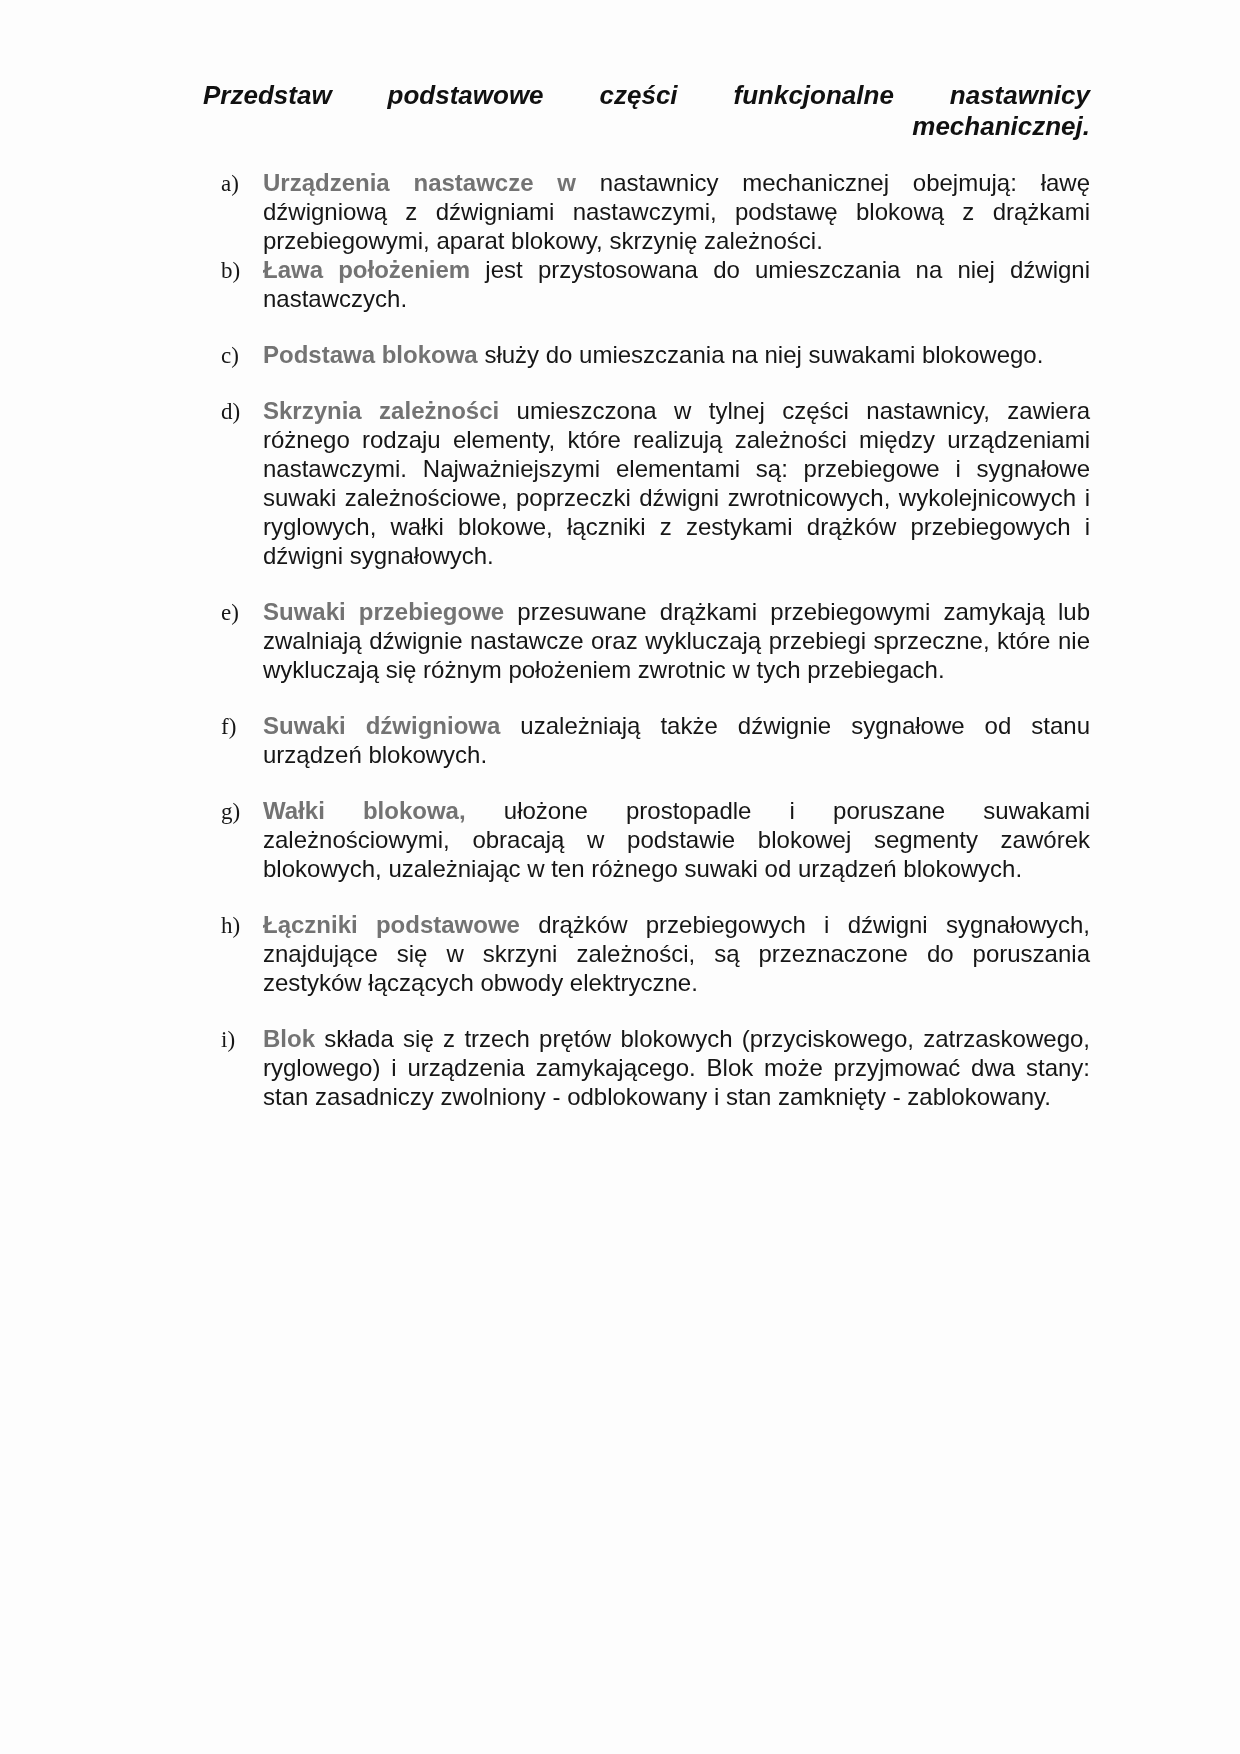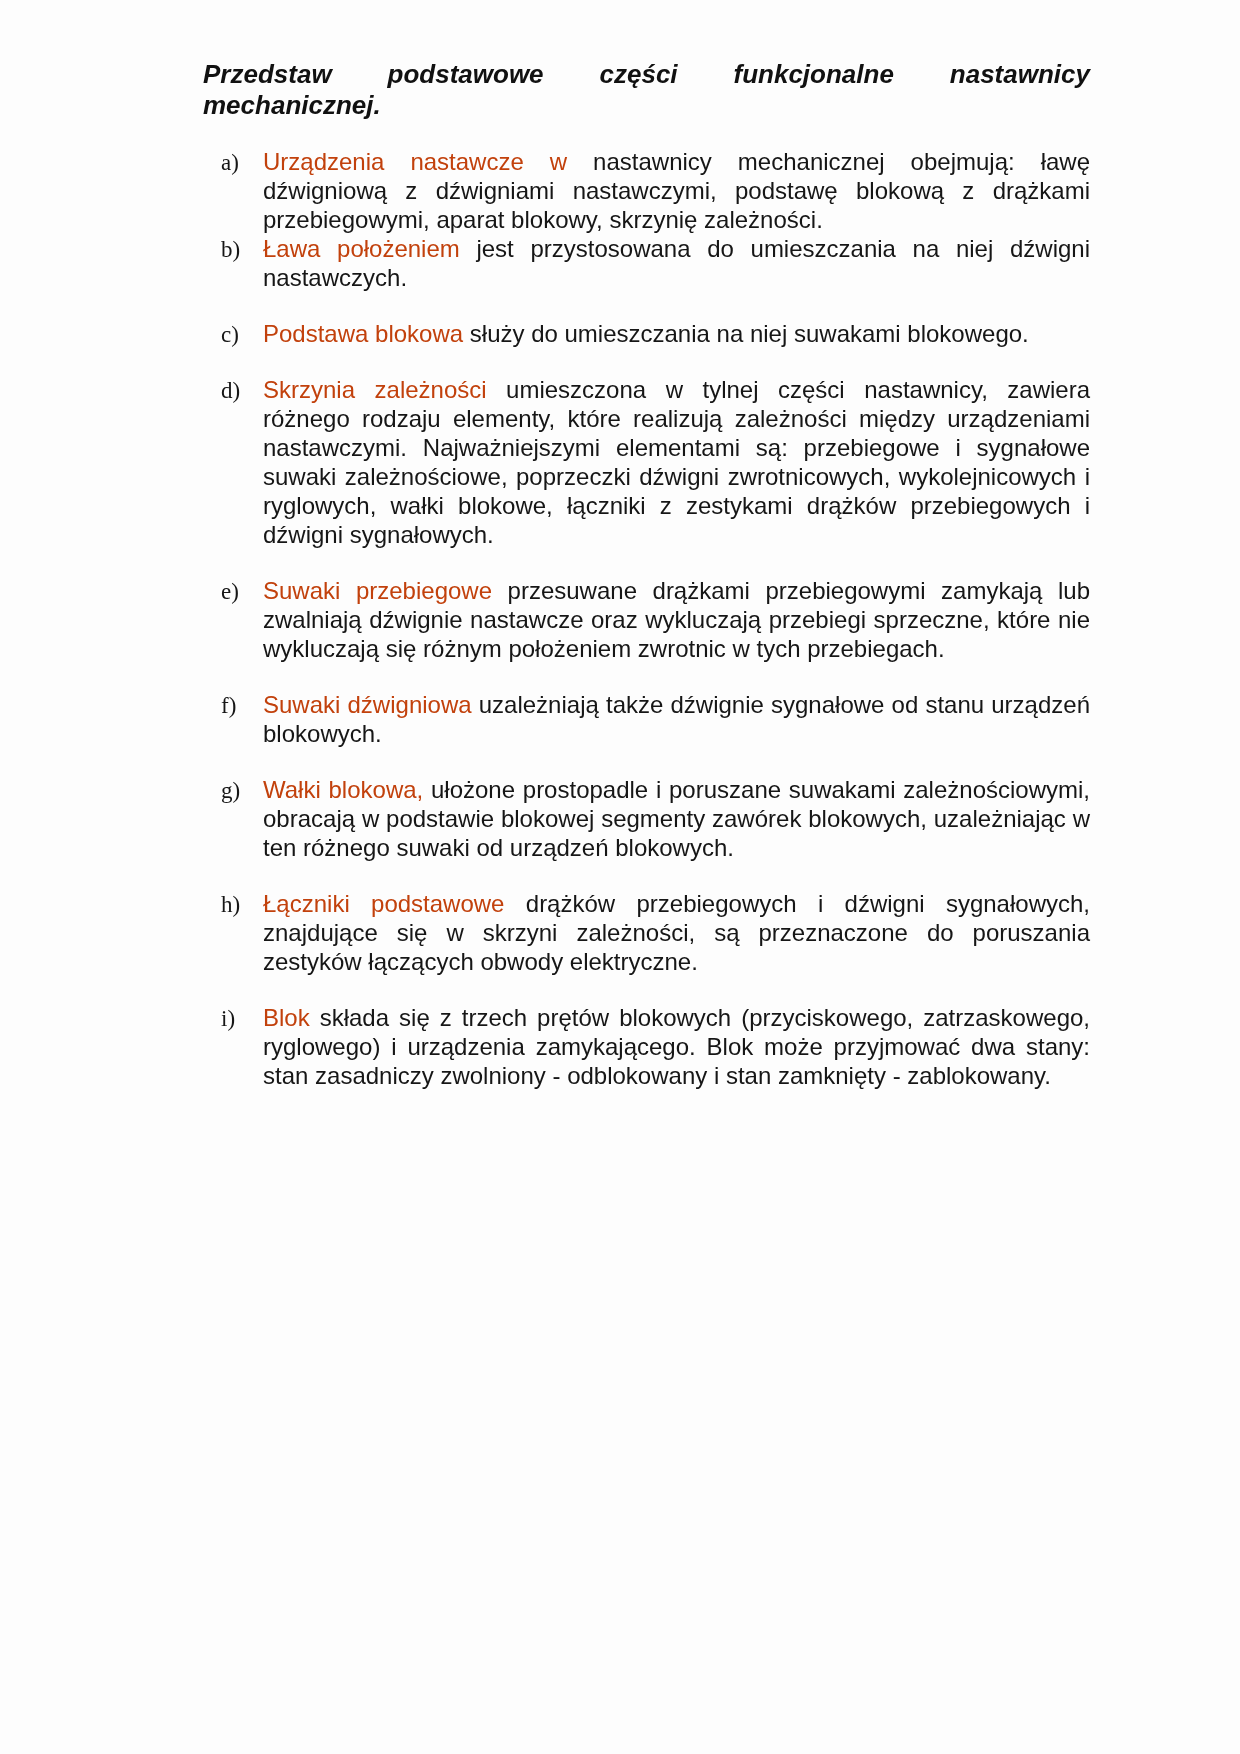--- a/index.html
+++ b/index.html
@@ -7,40 +7,40 @@
     padding: 0;
     background: #e8e8e8;
   }
   .page {
     position: relative;
     width: 1240px;
     height: 1754px;
     margin: 0 auto;
     background: #fdfdfd;
     box-sizing: border-box;
-    padding: 59px 150px 0 203px;
+    padding: 80px 150px 0 203px;
     color: #161616;
     font-family: "Liberation Sans", "DejaVu Sans", sans-serif;
     font-size: 24px;
     line-height: 29px;
     overflow: hidden;
   }
   .doc-title {
     font-weight: bold;
     font-style: italic;
     font-size: 26px;
     line-height: 31px;
     color: #111;
   }
   .doc-title .t-line1 {
     text-align: justify;
     text-align-last: justify;
   }
   .doc-title .t-line2 {
-    text-align: left;
+    text-align: right;
   }
   .item-list {
     margin-top: 26px;
   }
   .item {
     position: relative;
     padding-left: 60px;
     text-align: justify;
     margin-top: 27px;
   }
@@ -53,22 +53,22 @@
     left: 18px;
     top: 1px;
     width: 38px;
     text-align: left;
     font-family: "Liberation Serif", "DejaVu Serif", serif;
     font-size: 23px;
     font-style: normal;
     color: #161616;
   }
   .lead {
-    font-weight: normal;
-    color: #c2410c;
+    font-weight: bold;
+    color: #737373;
   }
 </style>
 </head>
 <body>
 
 <div class="page">
 
   <div class="doc-title">
     <div class="t-line1">Przedstaw podstawowe części funkcjonalne nastawnicy</div>
     <div class="t-line2">mechanicznej.</div>

